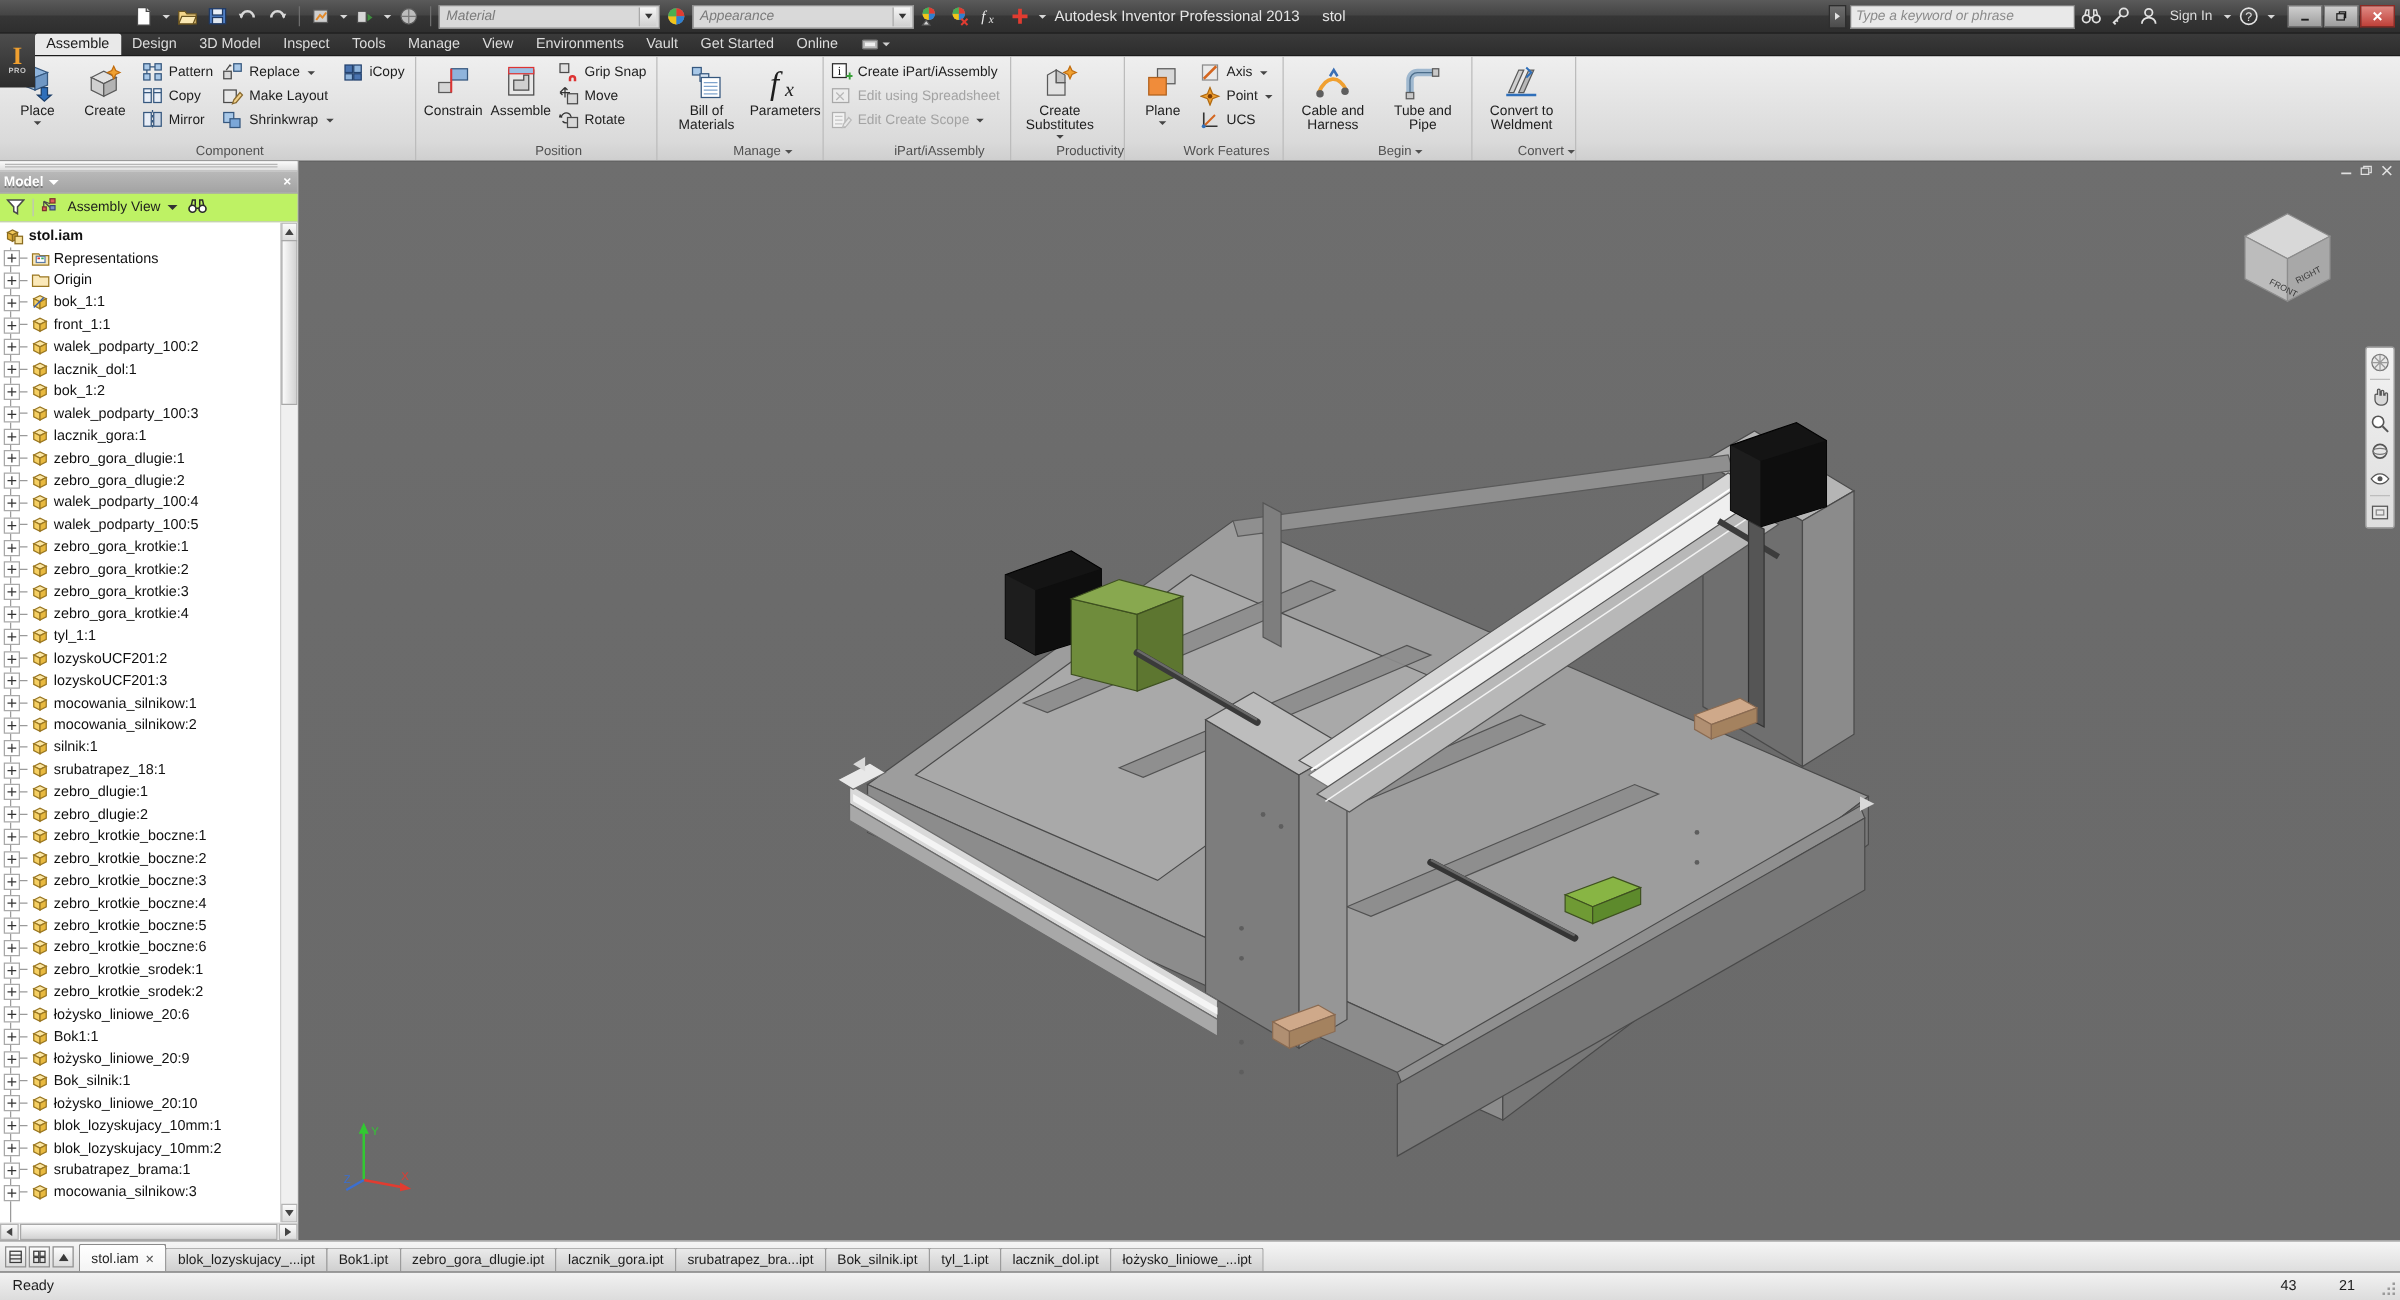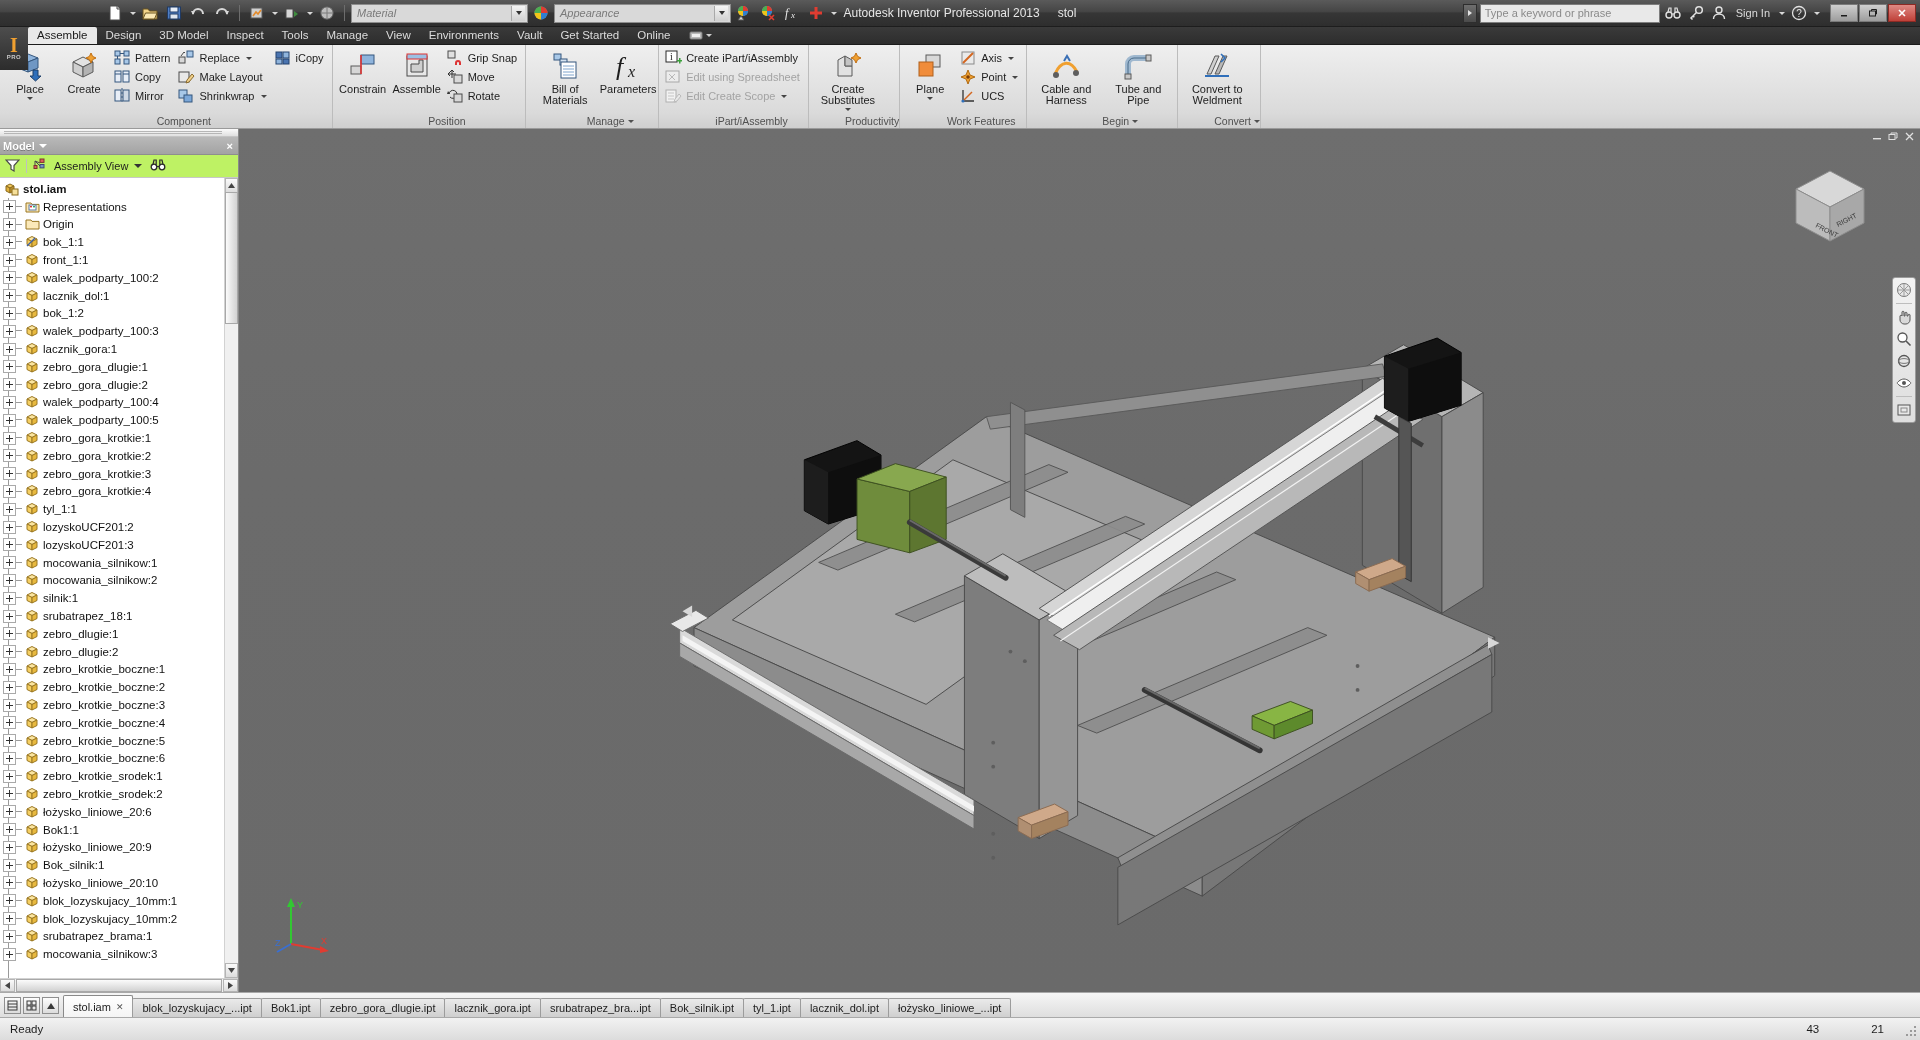--- a/index.html
+++ b/index.html
@@ -33,21 +33,21 @@
   .combo .cb-arrow{width:13px;height:15px;display:flex;align-items:center;justify-content:center;background:linear-gradient(#f5f5f5,#d0d0d0);border-left:1px solid #a9a9a9;}
   .combo .cb-arrow::after{content:"";border-left:3px solid transparent;border-right:3px solid transparent;border-top:4px solid #333;}
   .apptitle{
     position:absolute;left:0;right:0;text-align:center;
     color:#e6e6e6;font-size:12px;pointer-events:none;
   }
   .apptitle .docname{margin-left:18px;}
   .tb-right{margin-left:auto;display:flex;align-items:center;height:26px;padding-right:4px;gap:3px;}
   .searchbox{
     height:17px;width:170px;background:#e9e9e9;border:1px solid #7e7e7e;
-    color:#8a8a8a;font-size:11px;padding:0 4px;display:flex;align-items:center;cursor:text;
+    color:#8a8a8a;font-style:italic;font-size:11px;padding:0 4px;display:flex;align-items:center;cursor:text;
   }
   .searchflip{width:12px;height:17px;background:linear-gradient(#6e6e6e,#4b4b4b);border:1px solid #2e2e2e;display:flex;align-items:center;justify-content:center;}
   .searchflip::after{content:"";border-top:3px solid transparent;border-bottom:3px solid transparent;border-left:4px solid #e2e2e2;}
   .tbicon{width:20px;height:20px;display:flex;align-items:center;justify-content:center;cursor:pointer;}
   .signin{color:#dcdcdc;font-size:11px;padding:0 4px;cursor:pointer;white-space:nowrap;}
   .winbtns{display:flex;align-items:center;gap:1px;margin-left:6px;}
   .winb{width:26px;height:16px;border:1px solid #7a7a7a;background:linear-gradient(#cfcfcf,#9d9d9d);
         display:flex;align-items:center;justify-content:center;font-size:9px;color:#1c1c1c;cursor:pointer;}
   .winb.close{background:linear-gradient(#e08a84,#bf4038);border-color:#8d2a24;color:#fff;}
 
@@ -164,21 +164,21 @@
   .doctab.active{background:linear-gradient(#ffffff,#f4f4f4);height:21px;border-color:#8a8a8a;}
   .doctab .tclose{font-size:9px;color:#555;}
 
   
   .status{
     height:22px;flex:0 0 22px;background:linear-gradient(#f2f2f2,#dcdcdc);
     border-top:1px solid #a9a9a9;display:flex;align-items:center;
     font-size:11.5px;color:#1d1d1d;padding:0 6px;
   }
   .status .sready{padding-left:4px;}
-  .status .sright{margin-left:auto;display:flex;gap:52px;padding-right:30px;}
+  .status .sright{margin-left:auto;display:flex;gap:34px;padding-right:30px;}
   .status .grip{position:absolute;right:2px;bottom:2px;width:14px;height:14px;}
 </style>
 </head>
 <body>
 
 <div class="app">
 
   <div class="titlebar">
 
     <div class="apptitle">

